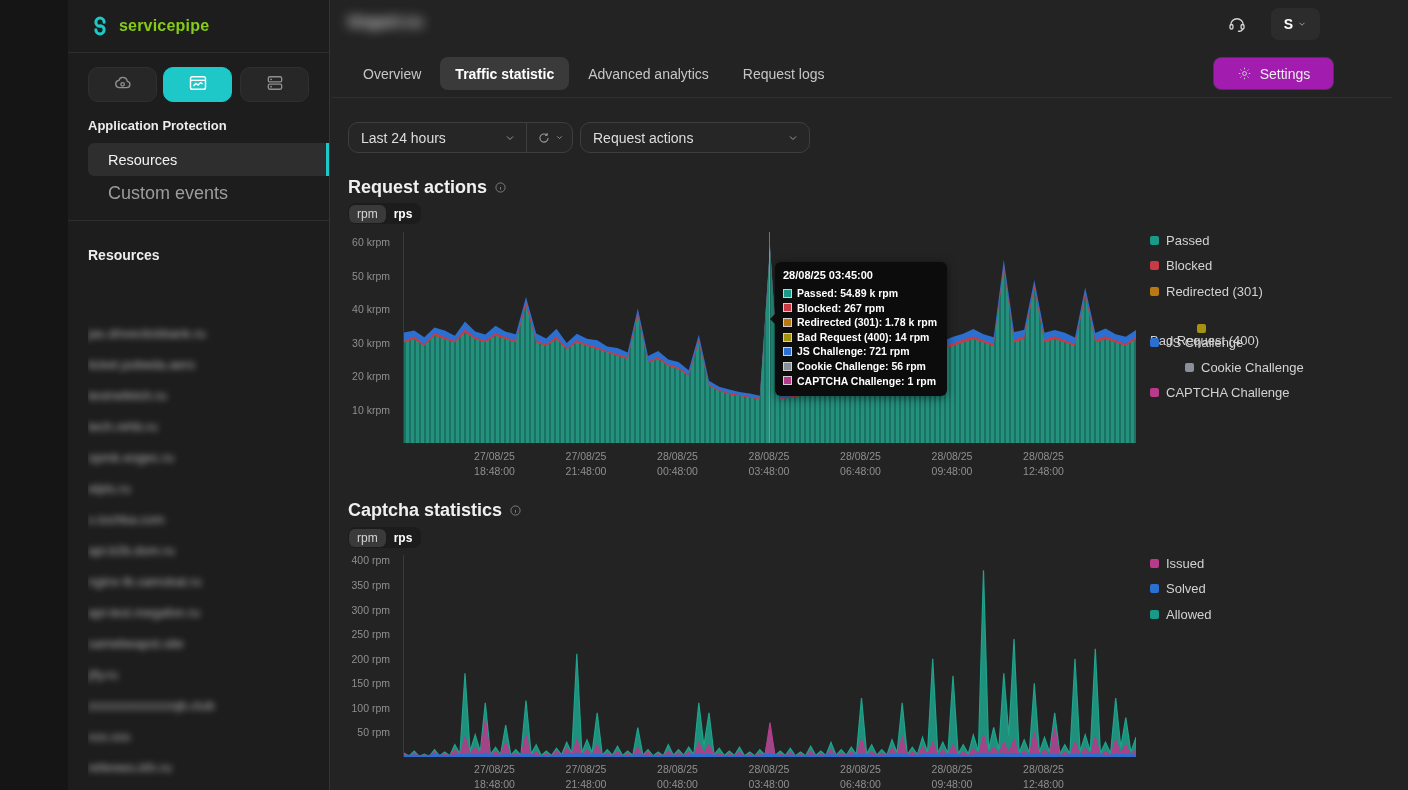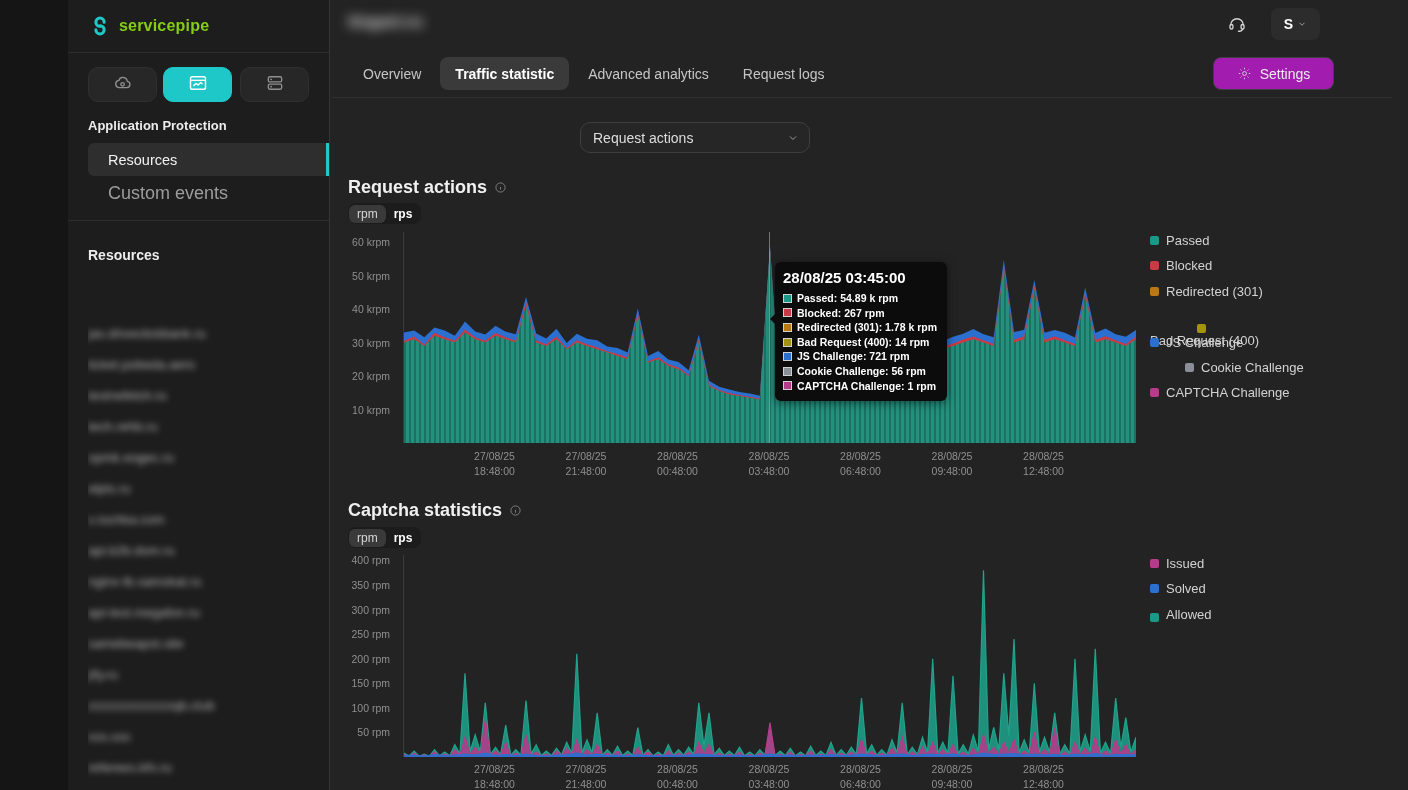--- a/index.html
+++ b/index.html
@@ -64,21 +64,21 @@
   .plot svg { display:block; }
   .ytick { position:absolute; left:333px; width:57px; text-align:right; font-size:10.5px; color:#8f8f8f; }
   .xtick { position:absolute; width:84px; text-align:center; font-size:10.5px; color:#8f8f8f; line-height:1.45; }
   .legend-item { position:absolute; display:flex; align-items:center; font-size:13px; color:#d2d2d2; cursor:pointer; white-space:nowrap; }
   .legend-item .sw { width:9px; height:9px; border-radius:2px; margin-right:7px; flex:none; }
 
   
   .crosshair { position:absolute; width:1px; background:rgba(215,215,215,.45); z-index:4; }
   .tooltip { position:absolute; background:#0c0c0c; border-radius:6px; padding:7px 10px 8px 8px; z-index:5; box-shadow:0 2px 10px rgba(0,0,0,.5); }
   .tooltip:before { content:""; position:absolute; left:-5px; top:52px; border:5px solid transparent; border-right-color:#0c0c0c; border-left:none; }
-  .tooltip .tt-title { font-size:15px; font-weight:700; color:#fff; margin-bottom:5px; }
+  .tooltip .tt-title { font-size:11px; font-weight:700; color:#fff; margin-bottom:5px; }
   .tt-row { display:flex; align-items:center; font-size:10.5px; font-weight:600; color:#fff; line-height:14.6px; white-space:nowrap; }
   .tt-row .sw { width:9px; height:9px; border:1px solid #cfcfcf; margin-right:5px; flex:none; }
 </style>
 </head>
 <body>
 
 <div class="screen">
 
   <div class="rail"></div>
 
@@ -181,20 +181,36 @@
   <div class="settings-btn">
     <svg viewBox="0 0 24 24" fill="none" stroke="currentColor" stroke-width="1.6">
       <circle cx="12" cy="12" r="3.1"></circle>
       <path d="M12 2.9v2.3M12 18.8v2.3M2.9 12h2.3M18.8 12h2.3M5.6 5.6l1.6 1.6M16.8 16.8l1.6 1.6M18.4 5.6l-1.6 1.6M7.2 16.8l-1.6 1.6"></path>
     </svg>
     <span>Settings</span>
   </div>
 
   <div class="main-div"></div>
 
+  <div class="select f-time">
+    <span class="val">Last 24 hours</span>
+    <svg class="chev" viewBox="0 0 24 24" fill="none" stroke="currentColor" stroke-width="2">
+        <path d="M6 9l6 6 6-6"></path>
+      </svg>
+    <span class="split"></span>
+    <span class="refresh">
+      <svg class="r" viewBox="0 0 24 24" fill="none" stroke="currentColor" stroke-width="1.8">
+          <path d="M19 12a7 7 0 1 1-2.1-5"></path>
+          <path d="M17.4 3.5v3.7h-3.7"></path>
+        </svg>
+      <svg class="c" viewBox="0 0 24 24" fill="none" stroke="currentColor" stroke-width="2.4">
+          <path d="M6 9l6 6 6-6"></path>
+        </svg>
+    </span>
+  </div>
   <div class="select f-metric">
     <span class="val">Request actions</span>
     <svg class="chev" viewBox="0 0 24 24" fill="none" stroke="currentColor" stroke-width="2">
         <path d="M6 9l6 6 6-6"></path>
       </svg>
   </div>
 
   <div class="sec-title" style="top:177px">
     <span>Request actions</span>
     <svg viewBox="0 0 24 24" fill="none" stroke="currentColor" stroke-width="1.8">
@@ -371,17 +387,17 @@
       <div>12:48:00</div>
     </div>
     <div class="legend-item" style="left: 1150px; top: 556px;">
       <span class="sw" style="background: rgb(183, 58, 139);"></span>
       <span>Issued</span>
     </div>
     <div class="legend-item" style="left: 1150px; top: 581.4px;">
       <span class="sw" style="background: rgb(43, 111, 208);"></span>
       <span>Solved</span>
     </div>
-    <div class="legend-item" style="left: 1150px; top: 606.8px; align-items: flex-end;">
+    <div class="legend-item" style="left: 1150px; top: 606.8px;">
       <span class="sw" style="background: rgb(25, 154, 136);"></span>
       <span>Allowed</span>
     </div>
   </div>
 
 </body></html>

